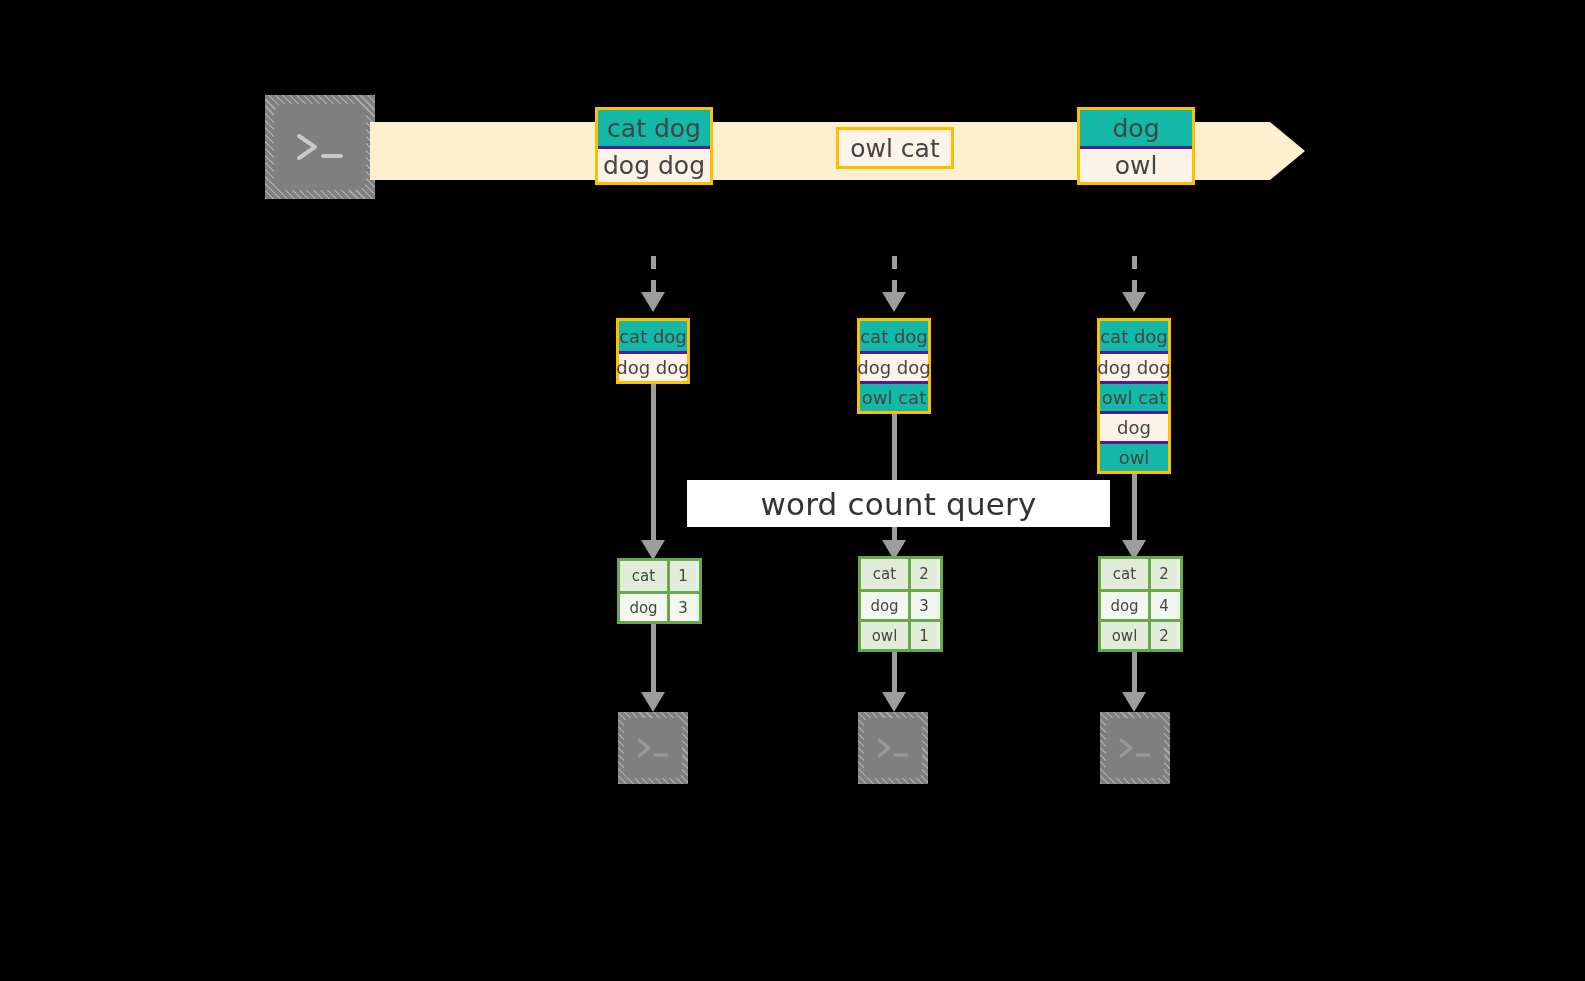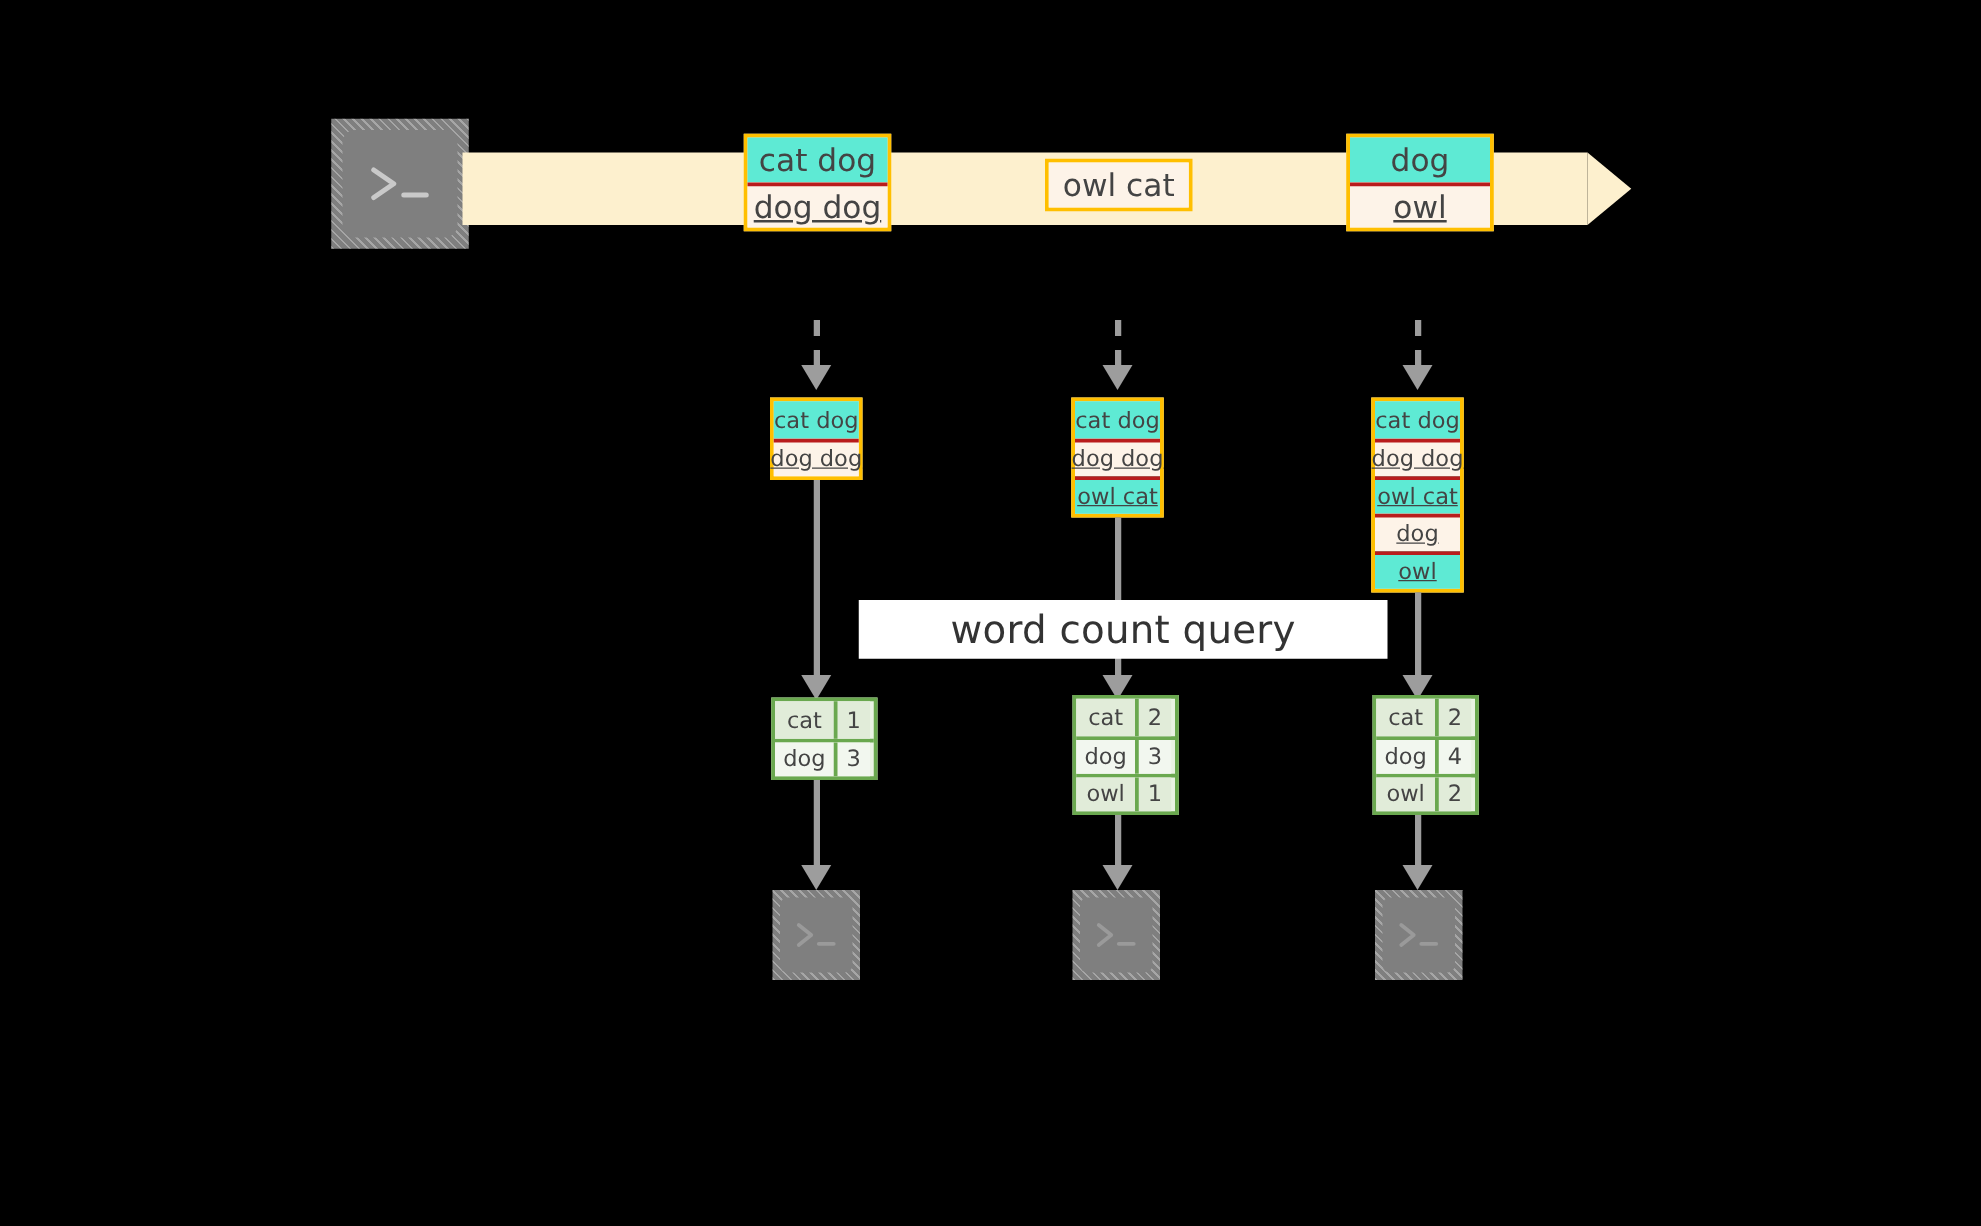--- a/index.html
+++ b/index.html
@@ -70,23 +70,23 @@
     background: #fdf0ce;
   }
   .rec .row {
     box-sizing: border-box;
     display: flex;
     align-items: center;
     justify-content: center;
     color: #444444;
     white-space: nowrap;
   }
-  .rec .row.shade-a { background: #5eead4; }
+  .rec .row.shade-a { background: #14b8a6; }
   .rec .row.shade-b { background: #fdf3e8; }
-  .rec .row + .row { border-top: 3px solid #b91c1c; text-decoration: underline; }
+  .rec .row + .row { border-top: 3px solid #4c1d95; }
 
   .rec.big .row { height: 36px; font-size: 25px; }
   .rec.mini .row { height: 30px; font-size: 18px; }
 
   
   .tbl {
     position: absolute;
     box-sizing: border-box;
     border: 3px solid #6aa84f;
     background: #eaf3e4;
@@ -95,21 +95,21 @@
     display: flex;
     height: 30px;
     box-sizing: border-box;
   }
   .tbl .trow + .trow { border-top: 3px solid #6aa84f; }
   .tbl .cell {
     box-sizing: border-box;
     display: flex;
     align-items: center;
     justify-content: center;
-    font-size: 18px;
+    font-size: 15px;
     color: #444444;
   }
   .tbl .cell.word { width: 47px; }
   .tbl .cell.count {
     width: 29px;
     border-left: 3px solid #6aa84f;
   }
   .tbl .trow.sh-a .cell { background: #e1ecd9; }
   .tbl .trow.sh-b .cell { background: #f2f7ef; }
 

